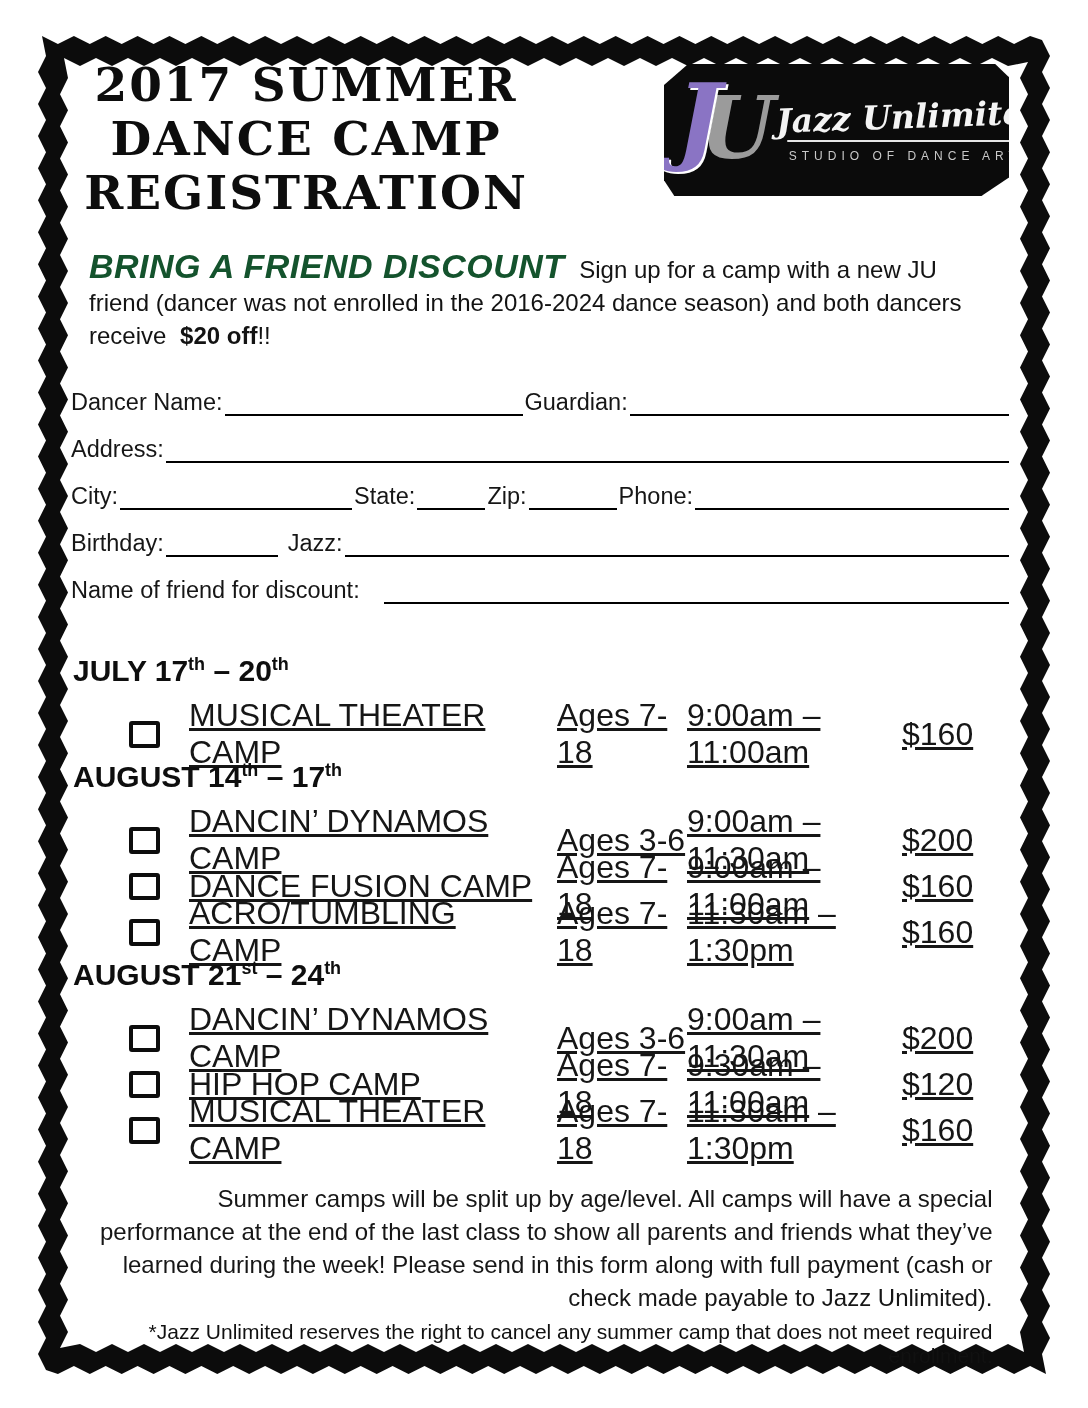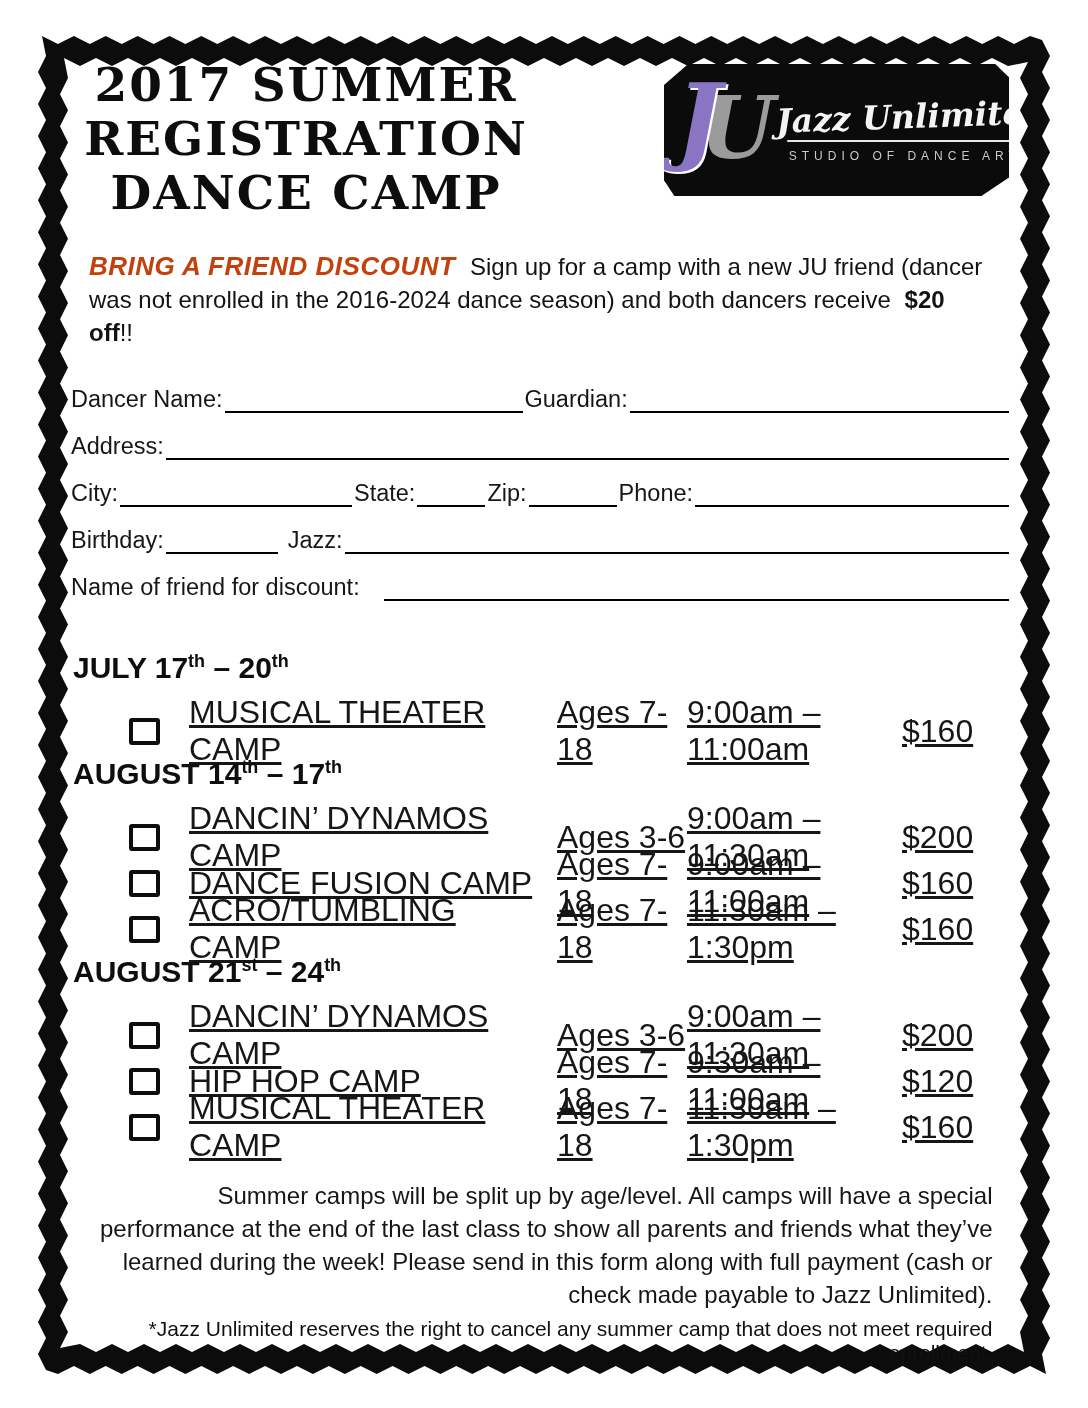--- a/index.html
+++ b/index.html
@@ -35,21 +35,21 @@
   .logo-text { flex:1; display:flex; flex-direction:column; align-items:center; }
   .studio-name {
     font-family:"DejaVu Serif", serif; font-style:italic; font-weight:bold;
     font-size:33px; color:#f4f4f4; white-space:nowrap; transform:rotate(-2deg);
   }
   .name-flourish { width:92%; height:2px; background:#e6e6e6; margin:4px 0 7px; border-radius:2px; }
   .studio-subtitle { font-size:12px; letter-spacing:5px; color:#c9c9c9; white-space:nowrap; }
 
   
   .discount { margin:30px 14px 0 18px; font-size:24px; line-height:33px; color:#131313; }
-  .discount-heading { font-style:italic; font-weight:bold; font-size:26px; letter-spacing:.5px; margin-right:8px; color:#c2410c; }
+  .discount-heading { font-style:italic; font-weight:bold; font-size:34px; letter-spacing:.5px; margin-right:8px; color:#14532d; }
   .discount-amount { font-weight:bold; margin-left:7px; }
 
   
   .fill-form { margin-top:34px; font-size:23.5px; }
   .form-row { display:flex; align-items:flex-end; column-gap:2px; margin-bottom:17px; height:30px; }
   .label { white-space:nowrap; }
   .blank { display:inline-block; height:28px; border-bottom:2px solid #000; }
   .w-dancer   { flex:0 0 298px; }
   .w-guardian { flex:1; }
   .w-address  { flex:1; }
@@ -81,22 +81,22 @@
 
 <svg id="frame-svg" width="1088" height="1408" viewBox="0 0 1088 1408" aria-hidden="true">
   <path id="frame-path" fill="#0c0c0c" fill-rule="evenodd" d="M42.0,36.0L57.9,44.0L73.9,36.0L89.8,44.0L105.7,36.0L121.7,44.0L137.6,36.0L153.6,44.0L169.5,36.0L185.4,44.0L201.4,36.0L217.3,44.0L233.2,36.0L249.2,44.0L265.1,36.0L281.0,44.0L297.0,36.0L312.9,44.0L328.9,36.0L344.8,44.0L360.7,36.0L376.7,44.0L392.6,36.0L408.5,44.0L424.5,36.0L440.4,44.0L456.3,36.0L472.3,44.0L488.2,36.0L504.2,44.0L520.1,36.0L536.0,44.0L552.0,36.0L567.9,44.0L583.8,36.0L599.8,44.0L615.7,36.0L631.7,44.0L647.6,36.0L663.5,44.0L679.5,36.0L695.4,44.0L711.3,36.0L727.3,44.0L743.2,36.0L759.1,44.0L775.1,36.0L791.0,44.0L807.0,36.0L822.9,44.0L838.8,36.0L854.8,44.0L870.7,36.0L886.6,44.0L902.6,36.0L918.5,44.0L934.4,36.0L950.4,44.0L966.3,36.0L982.3,44.0L998.2,36.0L1014.1,44.0L1030.1,36.0L1042.0,40.0L1050.0,56.0L1042.0,72.0L1050.0,88.1L1042.0,104.1L1050.0,120.1L1042.0,136.1L1050.0,152.2L1042.0,168.2L1050.0,184.2L1042.0,200.2L1050.0,216.3L1042.0,232.3L1050.0,248.3L1042.0,264.3L1050.0,280.4L1042.0,296.4L1050.0,312.4L1042.0,328.4L1050.0,344.5L1042.0,360.5L1050.0,376.5L1042.0,392.5L1050.0,408.6L1042.0,424.6L1050.0,440.6L1042.0,456.6L1050.0,472.7L1042.0,488.7L1050.0,504.7L1042.0,520.7L1050.0,536.7L1042.0,552.8L1050.0,568.8L1042.0,584.8L1050.0,600.8L1042.0,616.9L1050.0,632.9L1042.0,648.9L1050.0,664.9L1042.0,681.0L1050.0,697.0L1042.0,713.0L1050.0,729.0L1042.0,745.1L1050.0,761.1L1042.0,777.1L1050.0,793.1L1042.0,809.2L1050.0,825.2L1042.0,841.2L1050.0,857.2L1042.0,873.3L1050.0,889.3L1042.0,905.3L1050.0,921.3L1042.0,937.3L1050.0,953.4L1042.0,969.4L1050.0,985.4L1042.0,1001.4L1050.0,1017.5L1042.0,1033.5L1050.0,1049.5L1042.0,1065.5L1050.0,1081.6L1042.0,1097.6L1050.0,1113.6L1042.0,1129.6L1050.0,1145.7L1042.0,1161.7L1050.0,1177.7L1042.0,1193.7L1050.0,1209.8L1042.0,1225.8L1050.0,1241.8L1042.0,1257.8L1050.0,1273.9L1042.0,1289.9L1050.0,1305.9L1042.0,1321.9L1050.0,1338.0L1042.0,1354.0L1046.0,1374.0L1030.1,1366.0L1014.1,1374.0L998.2,1366.0L982.3,1374.0L966.3,1366.0L950.4,1374.0L934.4,1366.0L918.5,1374.0L902.6,1366.0L886.6,1374.0L870.7,1366.0L854.8,1374.0L838.8,1366.0L822.9,1374.0L807.0,1366.0L791.0,1374.0L775.1,1366.0L759.1,1374.0L743.2,1366.0L727.3,1374.0L711.3,1366.0L695.4,1374.0L679.5,1366.0L663.5,1374.0L647.6,1366.0L631.7,1374.0L615.7,1366.0L599.8,1374.0L583.8,1366.0L567.9,1374.0L552.0,1366.0L536.0,1374.0L520.1,1366.0L504.2,1374.0L488.2,1366.0L472.3,1374.0L456.3,1366.0L440.4,1374.0L424.5,1366.0L408.5,1374.0L392.6,1366.0L376.7,1374.0L360.7,1366.0L344.8,1374.0L328.9,1366.0L312.9,1374.0L297.0,1366.0L281.0,1374.0L265.1,1366.0L249.2,1374.0L233.2,1366.0L217.3,1374.0L201.4,1366.0L185.4,1374.0L169.5,1366.0L153.6,1374.0L137.6,1366.0L121.7,1374.0L105.7,1366.0L89.8,1374.0L73.9,1366.0L57.9,1374.0L46.0,1370.0L38.0,1354.0L46.0,1338.0L38.0,1321.9L46.0,1305.9L38.0,1289.9L46.0,1273.9L38.0,1257.8L46.0,1241.8L38.0,1225.8L46.0,1209.8L38.0,1193.7L46.0,1177.7L38.0,1161.7L46.0,1145.7L38.0,1129.6L46.0,1113.6L38.0,1097.6L46.0,1081.6L38.0,1065.5L46.0,1049.5L38.0,1033.5L46.0,1017.5L38.0,1001.4L46.0,985.4L38.0,969.4L46.0,953.4L38.0,937.3L46.0,921.3L38.0,905.3L46.0,889.3L38.0,873.3L46.0,857.2L38.0,841.2L46.0,825.2L38.0,809.2L46.0,793.1L38.0,777.1L46.0,761.1L38.0,745.1L46.0,729.0L38.0,713.0L46.0,697.0L38.0,681.0L46.0,664.9L38.0,648.9L46.0,632.9L38.0,616.9L46.0,600.8L38.0,584.8L46.0,568.8L38.0,552.8L46.0,536.7L38.0,520.7L46.0,504.7L38.0,488.7L46.0,472.7L38.0,456.6L46.0,440.6L38.0,424.6L46.0,408.6L38.0,392.5L46.0,376.5L38.0,360.5L46.0,344.5L38.0,328.4L46.0,312.4L38.0,296.4L46.0,280.4L38.0,264.3L46.0,248.3L38.0,232.3L46.0,216.3L38.0,200.2L46.0,184.2L38.0,168.2L46.0,152.2L38.0,136.1L46.0,120.1L38.0,104.1L46.0,88.1L38.0,72.0L46.0,56.0Z M64.0,58.0L80.0,66.0L96.0,58.0L112.0,66.0L128.0,58.0L144.0,66.0L160.0,58.0L176.0,66.0L192.0,58.0L208.0,66.0L224.0,58.0L240.0,66.0L256.0,58.0L272.0,66.0L288.0,58.0L304.0,66.0L320.0,58.0L336.0,66.0L352.0,58.0L368.0,66.0L384.0,58.0L400.0,66.0L416.0,58.0L432.0,66.0L448.0,58.0L464.0,66.0L480.0,58.0L496.0,66.0L512.0,58.0L528.0,66.0L544.0,58.0L560.0,66.0L576.0,58.0L592.0,66.0L608.0,58.0L624.0,66.0L640.0,58.0L656.0,66.0L672.0,58.0L688.0,66.0L704.0,58.0L720.0,66.0L736.0,58.0L752.0,66.0L768.0,58.0L784.0,66.0L800.0,58.0L816.0,66.0L832.0,58.0L848.0,66.0L864.0,58.0L880.0,66.0L896.0,58.0L912.0,66.0L928.0,58.0L944.0,66.0L960.0,58.0L976.0,66.0L992.0,58.0L1008.0,66.0L1028.0,62.0L1020.0,78.1L1028.0,94.2L1020.0,110.2L1028.0,126.3L1020.0,142.4L1028.0,158.4L1020.0,174.5L1028.0,190.6L1020.0,206.7L1028.0,222.8L1020.0,238.8L1028.0,254.9L1020.0,271.0L1028.0,287.0L1020.0,303.1L1028.0,319.2L1020.0,335.3L1028.0,351.4L1020.0,367.4L1028.0,383.5L1020.0,399.6L1028.0,415.7L1020.0,431.7L1028.0,447.8L1020.0,463.9L1028.0,479.9L1020.0,496.0L1028.0,512.1L1020.0,528.2L1028.0,544.3L1020.0,560.3L1028.0,576.4L1020.0,592.5L1028.0,608.5L1020.0,624.6L1028.0,640.7L1020.0,656.8L1028.0,672.9L1020.0,688.9L1028.0,705.0L1020.0,721.1L1028.0,737.1L1020.0,753.2L1028.0,769.3L1020.0,785.4L1028.0,801.4L1020.0,817.5L1028.0,833.6L1020.0,849.7L1028.0,865.8L1020.0,881.8L1028.0,897.9L1020.0,914.0L1028.0,930.1L1020.0,946.1L1028.0,962.2L1020.0,978.3L1028.0,994.4L1020.0,1010.4L1028.0,1026.5L1020.0,1042.6L1028.0,1058.7L1020.0,1074.7L1028.0,1090.8L1020.0,1106.9L1028.0,1123.0L1020.0,1139.0L1028.0,1155.1L1020.0,1171.2L1028.0,1187.3L1020.0,1203.3L1028.0,1219.4L1020.0,1235.5L1028.0,1251.5L1020.0,1267.6L1028.0,1283.7L1020.0,1299.8L1028.0,1315.8L1020.0,1331.9L1024.0,1352.0L1008.0,1344.0L992.0,1352.0L976.0,1344.0L960.0,1352.0L944.0,1344.0L928.0,1352.0L912.0,1344.0L896.0,1352.0L880.0,1344.0L864.0,1352.0L848.0,1344.0L832.0,1352.0L816.0,1344.0L800.0,1352.0L784.0,1344.0L768.0,1352.0L752.0,1344.0L736.0,1352.0L720.0,1344.0L704.0,1352.0L688.0,1344.0L672.0,1352.0L656.0,1344.0L640.0,1352.0L624.0,1344.0L608.0,1352.0L592.0,1344.0L576.0,1352.0L560.0,1344.0L544.0,1352.0L528.0,1344.0L512.0,1352.0L496.0,1344.0L480.0,1352.0L464.0,1344.0L448.0,1352.0L432.0,1344.0L416.0,1352.0L400.0,1344.0L384.0,1352.0L368.0,1344.0L352.0,1352.0L336.0,1344.0L320.0,1352.0L304.0,1344.0L288.0,1352.0L272.0,1344.0L256.0,1352.0L240.0,1344.0L224.0,1352.0L208.0,1344.0L192.0,1352.0L176.0,1344.0L160.0,1352.0L144.0,1344.0L128.0,1352.0L112.0,1344.0L96.0,1352.0L80.0,1344.0L60.0,1348.0L68.0,1331.9L60.0,1315.8L68.0,1299.8L60.0,1283.7L68.0,1267.6L60.0,1251.5L68.0,1235.5L60.0,1219.4L68.0,1203.3L60.0,1187.3L68.0,1171.2L60.0,1155.1L68.0,1139.0L60.0,1123.0L68.0,1106.9L60.0,1090.8L68.0,1074.7L60.0,1058.7L68.0,1042.6L60.0,1026.5L68.0,1010.4L60.0,994.3L68.0,978.3L60.0,962.2L68.0,946.1L60.0,930.0L68.0,914.0L60.0,897.9L68.0,881.8L60.0,865.8L68.0,849.7L60.0,833.6L68.0,817.5L60.0,801.5L68.0,785.4L60.0,769.3L68.0,753.2L60.0,737.1L68.0,721.1L60.0,705.0L68.0,688.9L60.0,672.9L68.0,656.8L60.0,640.7L68.0,624.6L60.0,608.6L68.0,592.5L60.0,576.4L68.0,560.3L60.0,544.3L68.0,528.2L60.0,512.1L68.0,496.0L60.0,479.9L68.0,463.9L60.0,447.8L68.0,431.7L60.0,415.6L68.0,399.6L60.0,383.5L68.0,367.4L60.0,351.4L68.0,335.3L60.0,319.2L68.0,303.1L60.0,287.0L68.0,271.0L60.0,254.9L68.0,238.8L60.0,222.8L68.0,206.7L60.0,190.6L68.0,174.5L60.0,158.5L68.0,142.4L60.0,126.3L68.0,110.2L60.0,94.2L68.0,78.1Z"></path>
 </svg>
 
 <div class="page">
 
   <header class="header">
     <h1 class="title">
       <span class="title-line">2017 SUMMER</span>
+      <span class="title-line">DANCE CAMP</span>
       <span class="title-line">REGISTRATION</span>
-      <span class="title-line">DANCE CAMP</span>
     </h1>
     <div class="logo">
       <div class="monogram">
         <span class="mono-back">U</span>
         <span class="mono-front">J</span>
       </div>
       <div class="logo-text">
         <span class="studio-name">Jazz Unlimited</span>
         <span class="name-flourish"></span>
         <span class="studio-subtitle">STUDIO OF DANCE ARTS</span>

